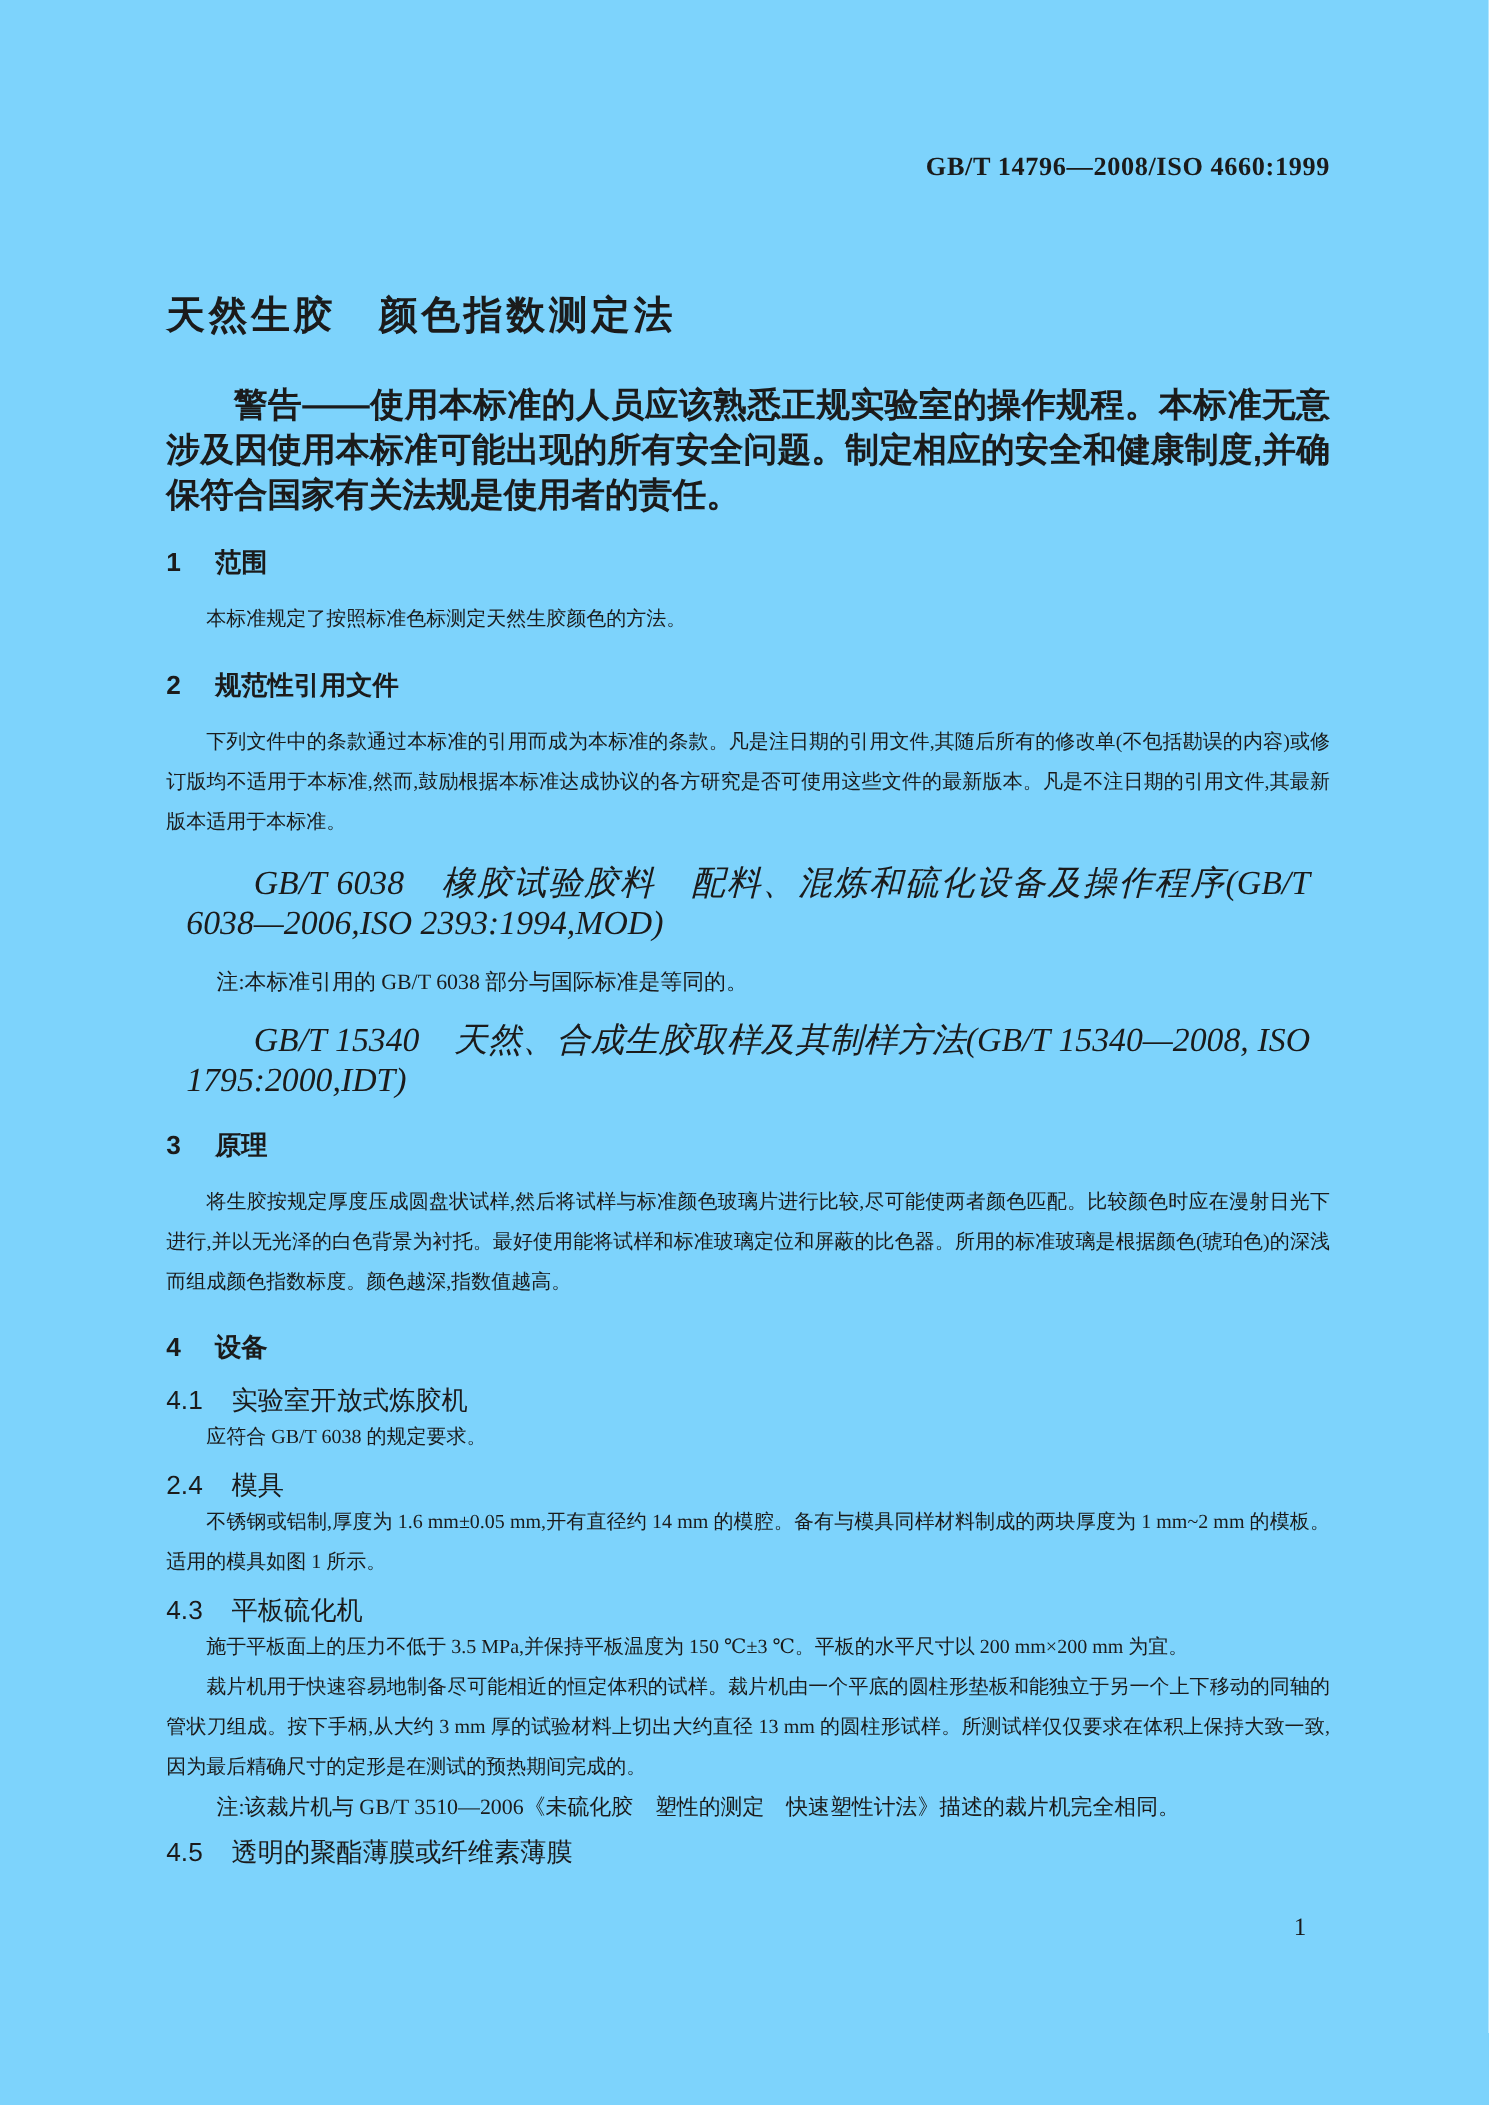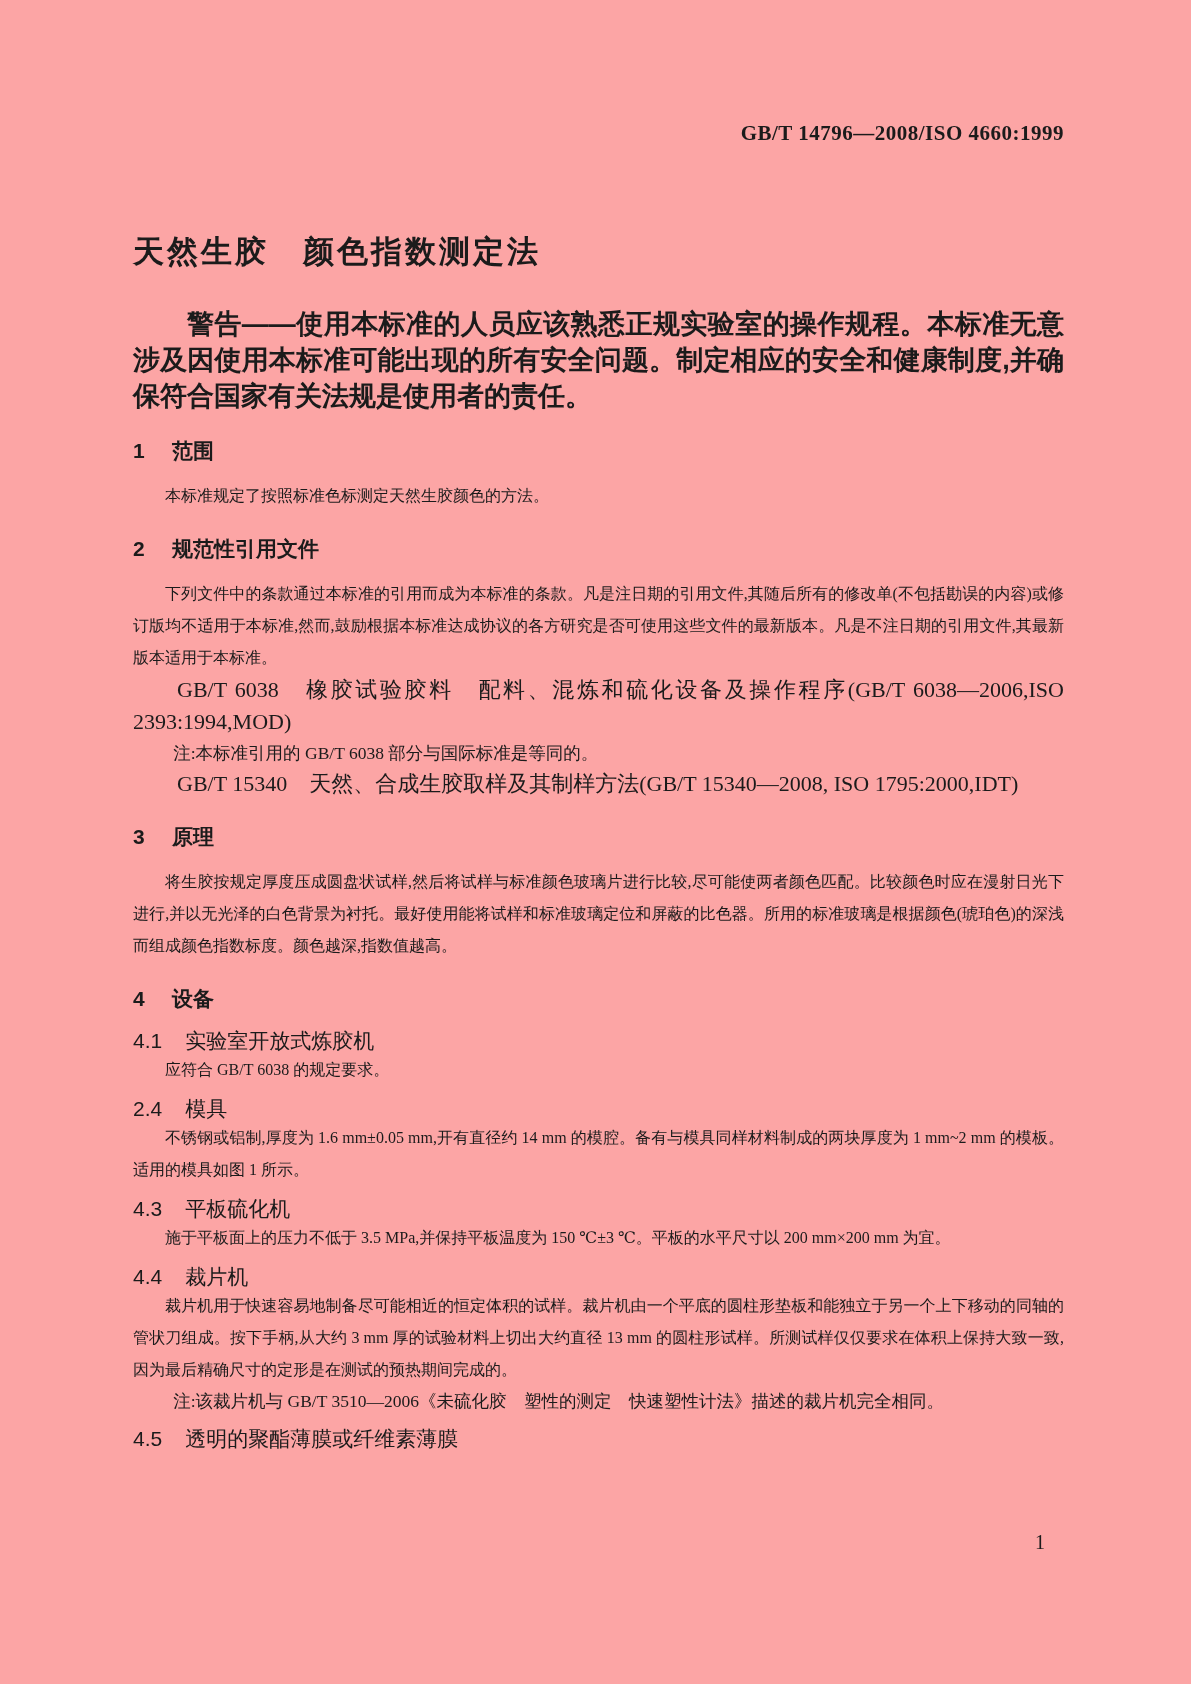--- a/index.html
+++ b/index.html
@@ -4,21 +4,21 @@
 <style>
   html, body {
     margin: 0;
     padding: 0;
     background: #ffffff;
   }
   .page {
     position: relative;
     width: 1191px;
     height: 1684px;
-    background: #fca5a5;
+    background: #7dd3fc;
     color: #1b1b1b;
     overflow: hidden;
     box-sizing: border-box;
     padding: 120px 127px 0 133px;
   }
   
   .std-code {
     text-align: right;
     font-family: "Liberation Serif", "DejaVu Serif", serif;
     font-weight: bold;
@@ -68,26 +68,27 @@
   p.body {
     margin: 0;
     font-family: "Liberation Serif", "DejaVu Serif", serif;
     font-size: 16px;
     line-height: 32px;
     text-indent: 2em;
     text-align: justify;
   }
   
   p.ref {
-    margin: 0;
+    margin: 16px;
     font-family: "Liberation Serif", "DejaVu Serif", serif;
-    font-size: 22px;
+    font-size: 27px;
     line-height: 32px;
     text-indent: 2em;
     text-align: justify;
+    font-style: italic;
   }
   
   p.note {
     margin: 0;
     font-family: "Liberation Serif", "DejaVu Serif", serif;
     font-size: 17.5px;
     line-height: 30px;
     text-indent: 2.3em;
     text-align: justify;
   }
@@ -142,23 +143,20 @@
   <h3 class="sub">
     <span class="h-num">2.4</span><span>模具</span>
   </h3>
   <p class="body">不锈钢或铝制,厚度为 1.6 mm±0.05 mm,开有直径约 14 mm 的模腔。备有与模具同样材料制成的两块厚度为 1 mm~2 mm 的模板。适用的模具如图 1 所示。</p>
 
   <h3 class="sub">
     <span class="h-num">4.3</span><span>平板硫化机</span>
   </h3>
   <p class="body">施于平板面上的压力不低于 3.5 MPa,并保持平板温度为 150 ℃±3 ℃。平板的水平尺寸以 200 mm×200 mm 为宜。</p>
 
-  <h3 class="sub">
-    <span class="h-num">4.4</span><span>裁片机</span>
-  </h3>
   <p class="body">裁片机用于快速容易地制备尽可能相近的恒定体积的试样。裁片机由一个平底的圆柱形垫板和能独立于另一个上下移动的同轴的管状刀组成。按下手柄,从大约 3 mm 厚的试验材料上切出大约直径 13 mm 的圆柱形试样。所测试样仅仅要求在体积上保持大致一致,因为最后精确尺寸的定形是在测试的预热期间完成的。</p>
   <p class="note">注:该裁片机与 GB/T 3510—2006《未硫化胶　塑性的测定　快速塑性计法》描述的裁片机完全相同。</p>
 
   <h3 class="sub">
     <span class="h-num">4.5</span><span>透明的聚酯薄膜或纤维素薄膜</span>
   </h3>
 
   <div class="page-num">1</div>
 
 </div>

